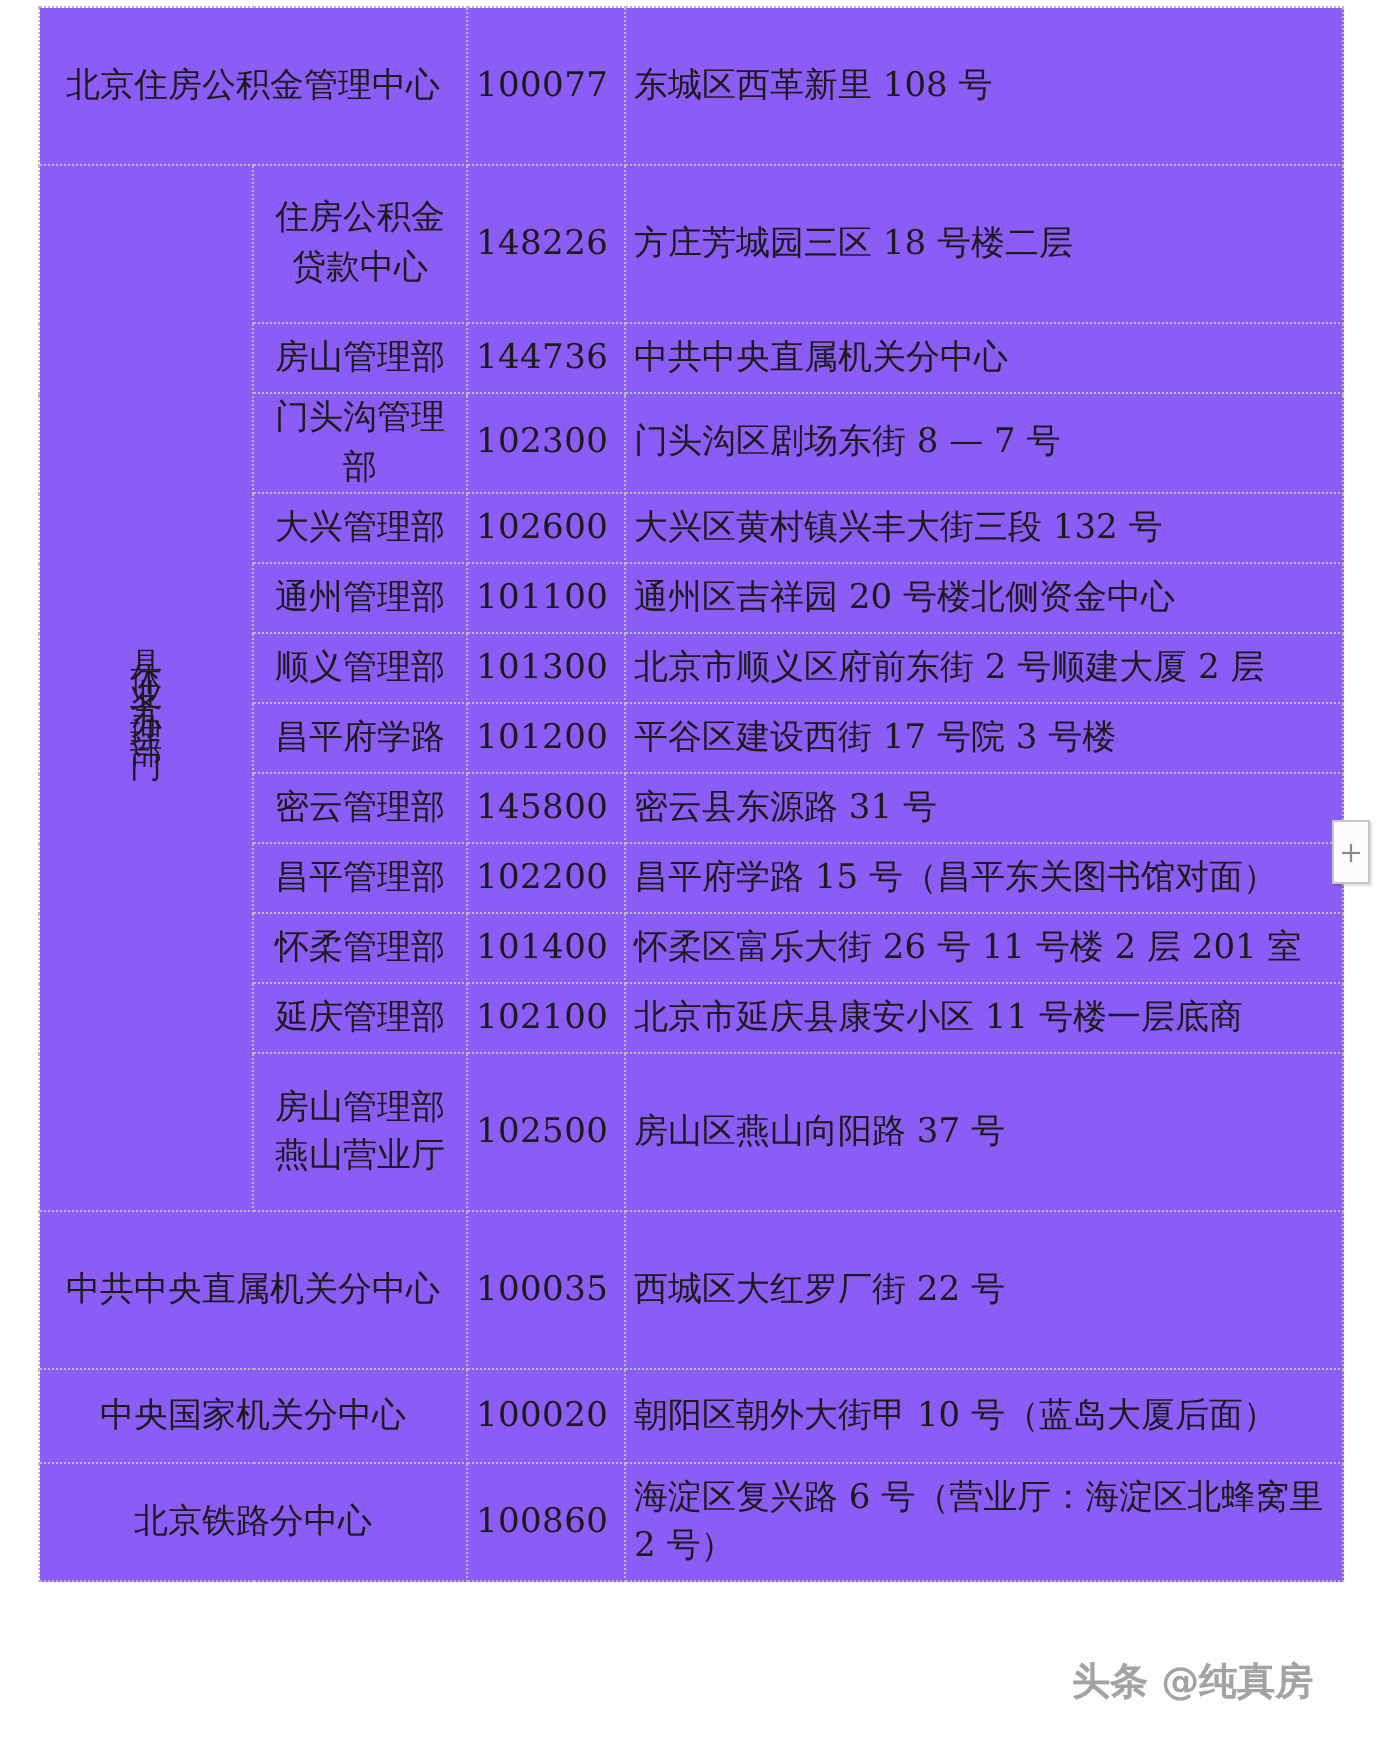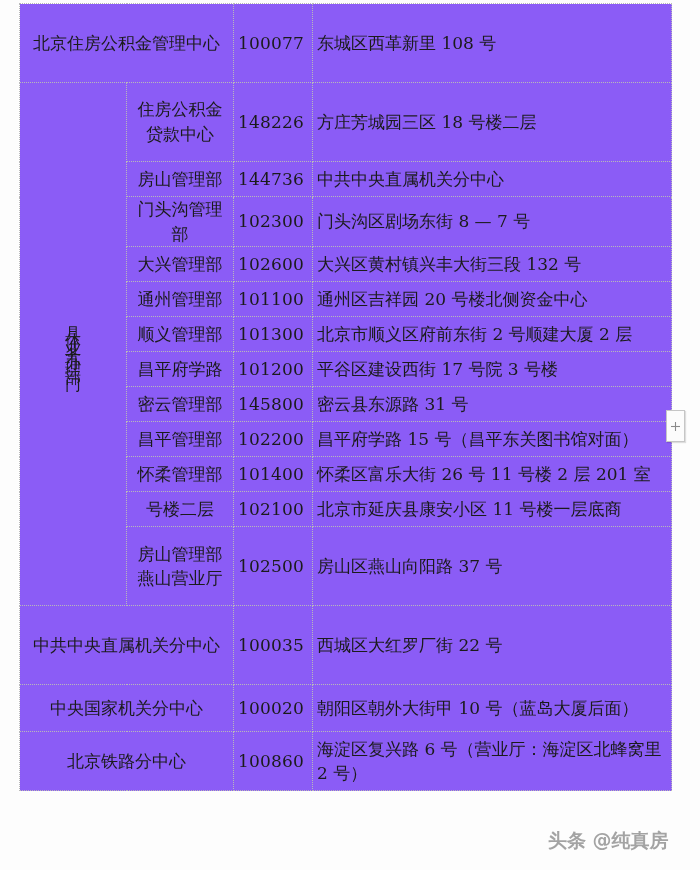--- a/index.html
+++ b/index.html
@@ -97,21 +97,21 @@
     box-shadow: 1px 1px 1px rgba(0,0,0,0.12);
     display: flex;
     align-items: center;
     justify-content: center;
   }
   #insert-handle svg { display: block; }
 
   
   #watermark {
     position: absolute;
-    left: 548px;
+    left: 536px;
     top: 828px;
     font-family: "DejaVu Sans", "Liberation Sans", sans-serif;
     font-size: 19px;
     font-weight: bold;
     color: rgba(90,90,90,0.55);
     white-space: nowrap;
     letter-spacing: 0px;
     pointer-events: none;
   }
 </style>
@@ -186,21 +186,21 @@
         <td class="addr">昌平府学路 15 号（昌平东关图书馆对面）</td>
       </tr>
 
       <tr class="r-short">
         <td class="name name-narrow">怀柔管理部</td>
         <td class="code">101400</td>
         <td class="addr">怀柔区富乐大街 26 号 11 号楼 2 层 201 室</td>
       </tr>
 
       <tr class="r-short">
-        <td class="name name-narrow">号楼二层</td>
+        <td class="name name-narrow">延庆管理部</td>
         <td class="code">102100</td>
         <td class="addr">北京市延庆县康安小区 11 号楼一层底商</td>
       </tr>
 
       <tr class="r-tall">
         <td class="name name-narrow">房山管理部燕山营业厅</td>
         <td class="code">102500</td>
         <td class="addr">房山区燕山向阳路 37 号</td>
       </tr>
 

